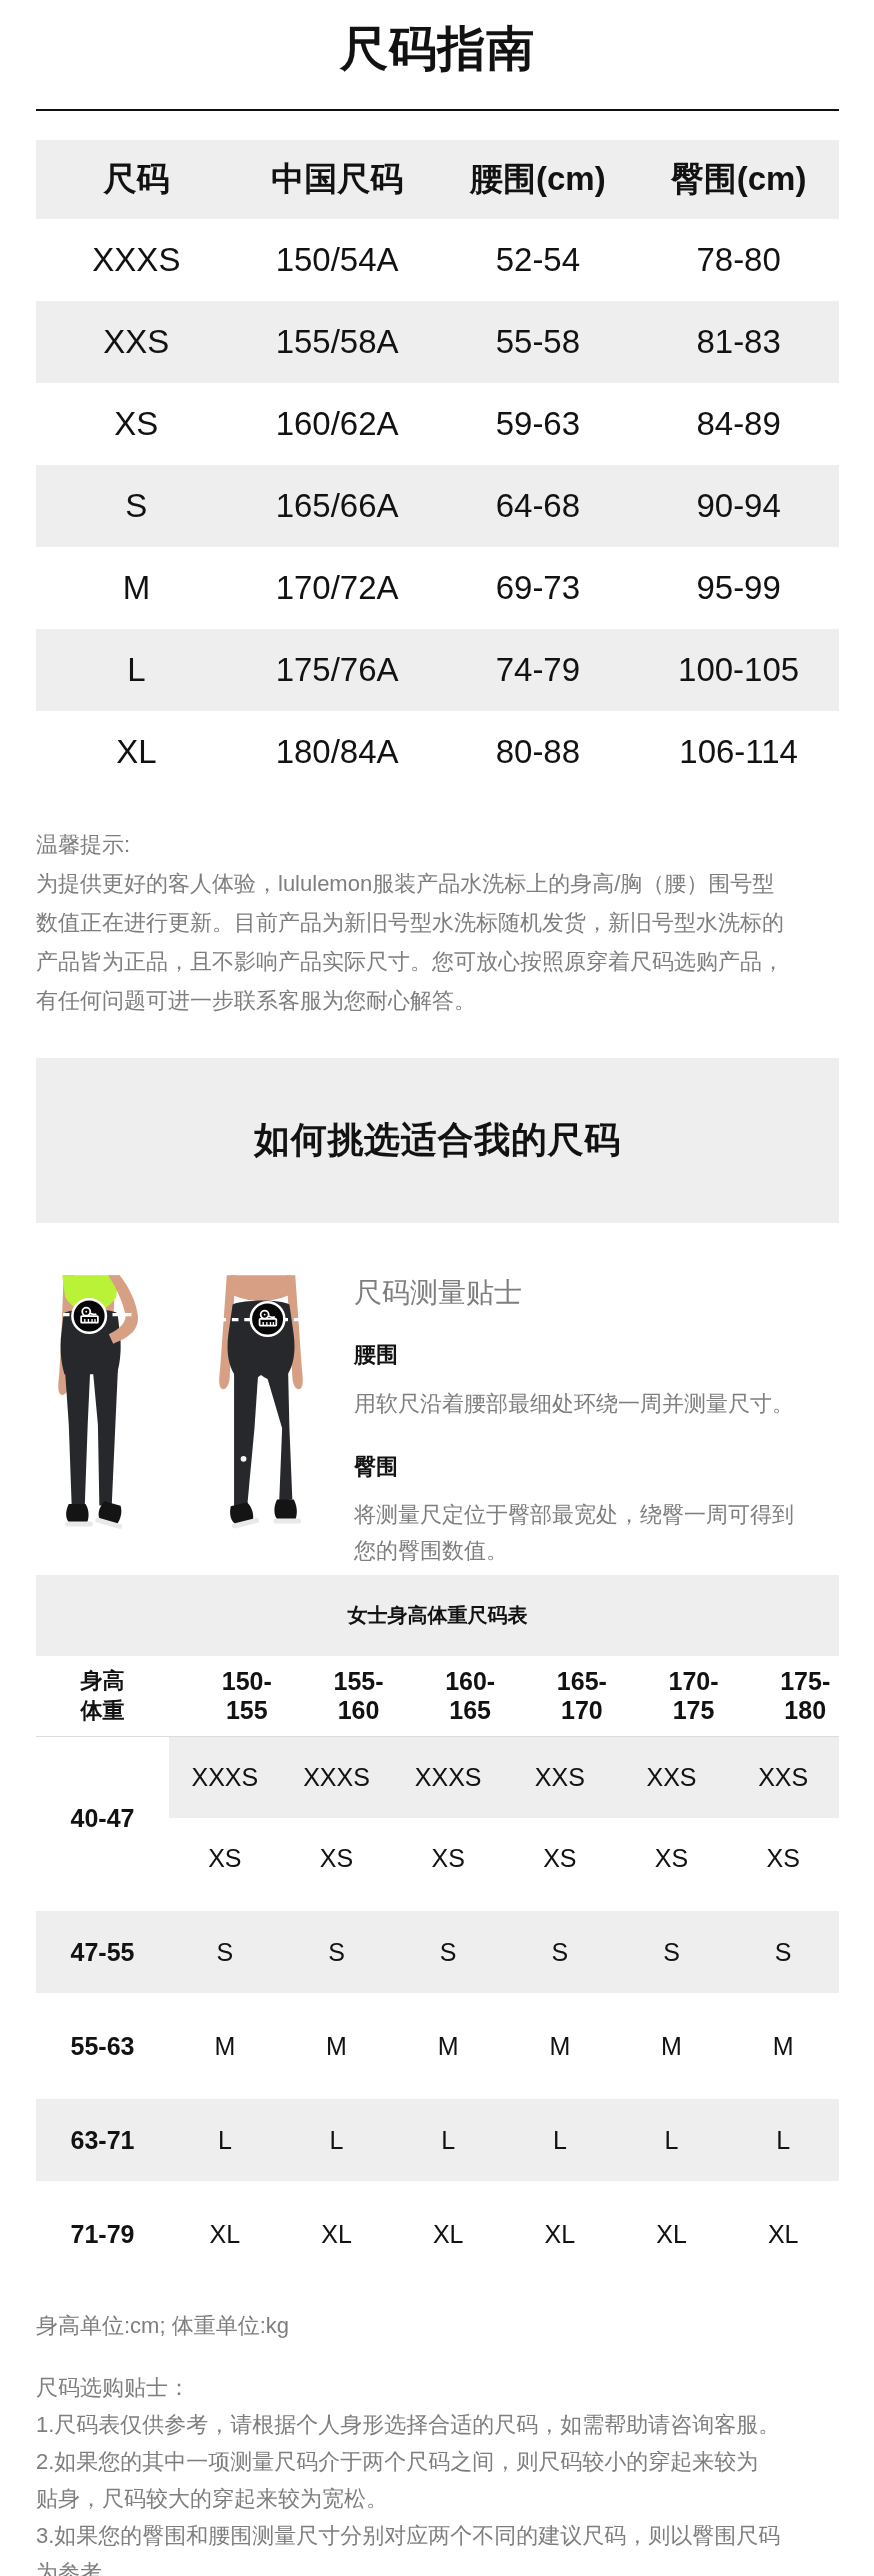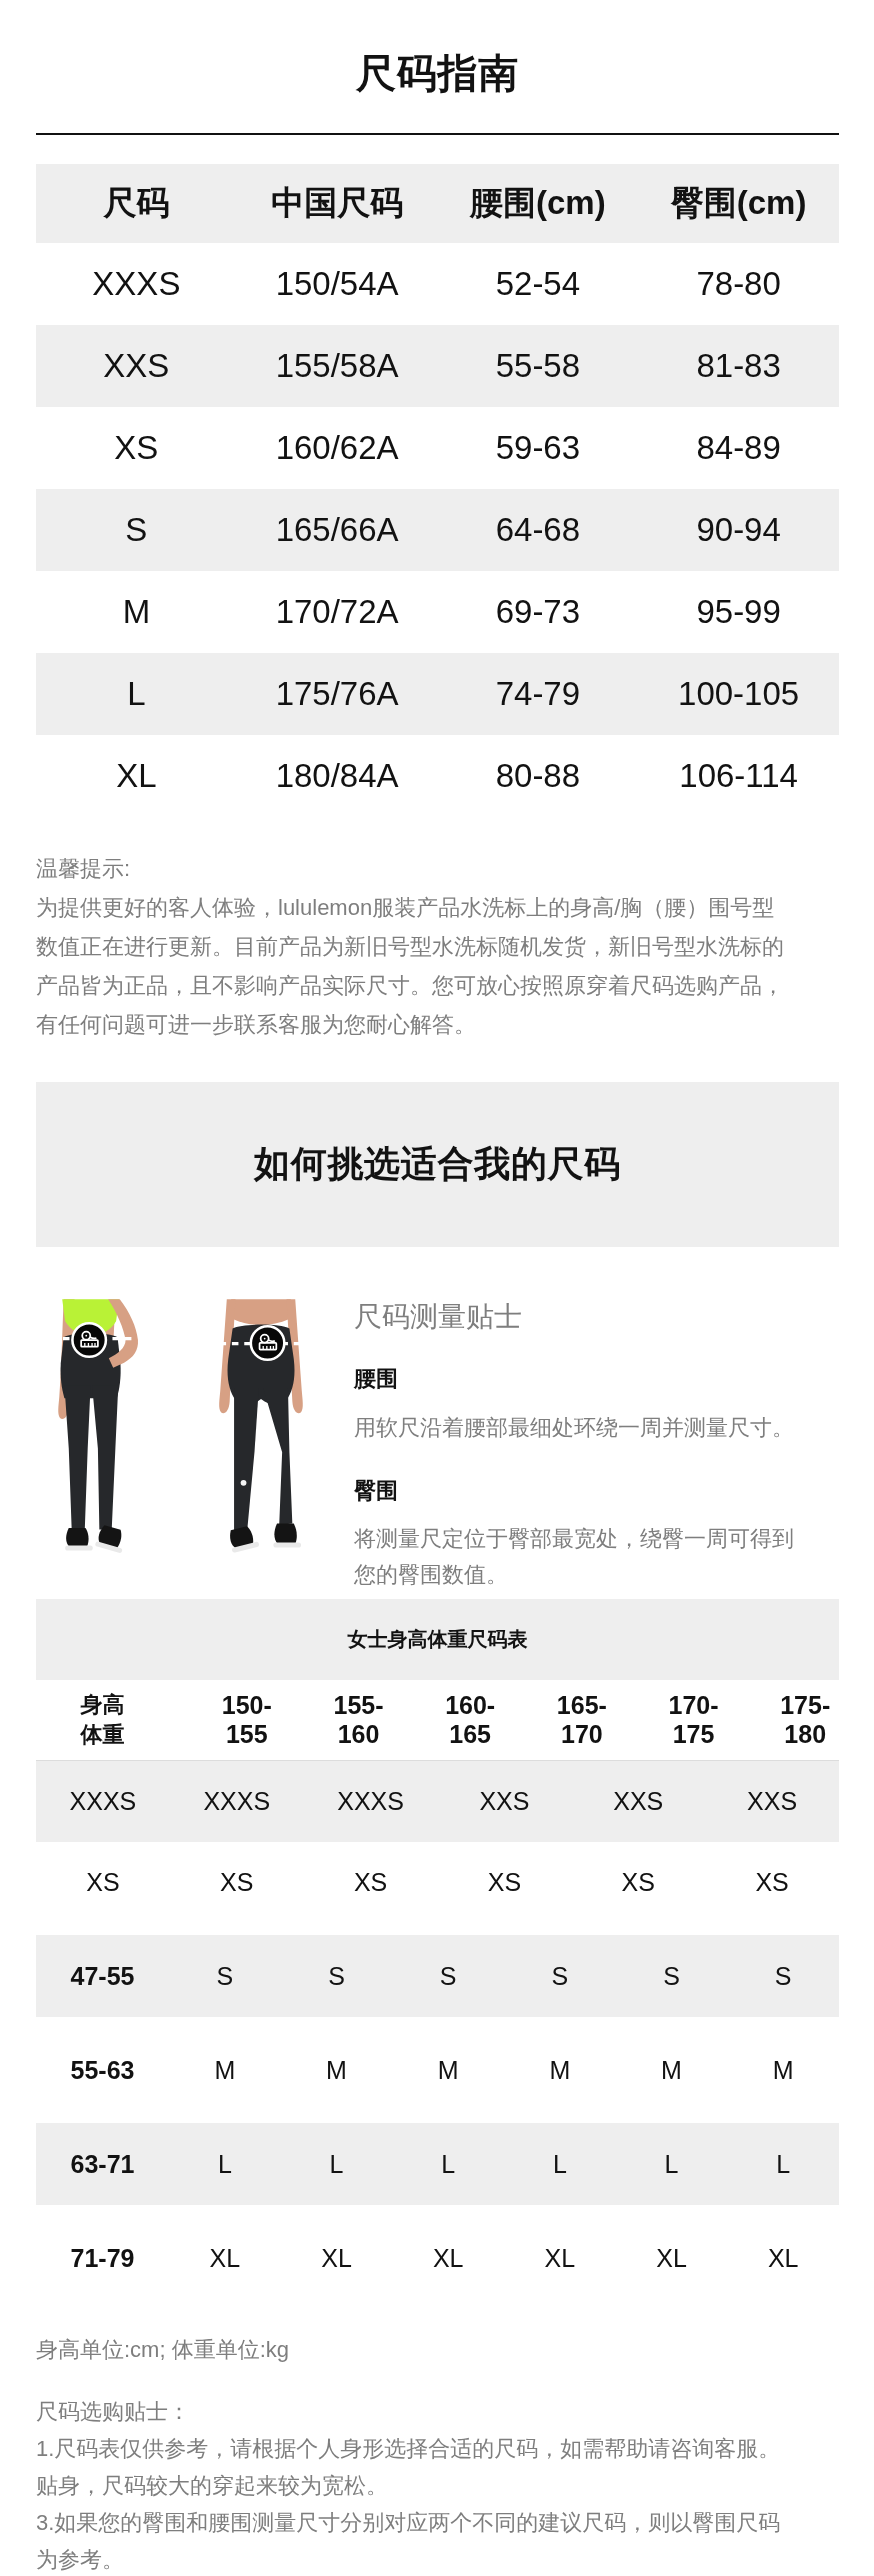--- a/index.html
+++ b/index.html
@@ -8,23 +8,23 @@
     height: 2576px;
     overflow: hidden;
     background: #ffffff;
     color: #121212;
     font-family: "Liberation Sans", "DejaVu Sans", sans-serif;
   }
   .shade { background: #eeeeee; }
 
   
   .main-title {
-    padding-top: 51px;
+    padding-top: 27px;
     text-align: center;
-    font-size: 40px;
+    font-size: 48px;
     font-weight: 700;
     letter-spacing: 0.7px;
     line-height: 44px;
   }
   .divider {
     margin: 38px 36px 0;
     height: 2.2px;
     background: #111111;
   }
 
@@ -254,20 +254,21 @@
       </div>
       <div class="hw-col">150-155</div>
       <div class="hw-col">155-160</div>
       <div class="hw-col">160-165</div>
       <div class="hw-col">165-170</div>
       <div class="hw-col">170-175</div>
       <div class="hw-col">175-180</div>
     </div>
 
     <div class="hw-group">
+      <div class="hw-label">40-47</div>
       <div class="hw-cells">
         <div class="hw-subrow shade">
           <div>XXXS</div>
           <div>XXXS</div>
           <div>XXXS</div>
           <div>XXS</div>
           <div>XXS</div>
           <div>XXS</div>
         </div>
         <div class="hw-subrow">
@@ -320,20 +321,21 @@
       <div class="hw-cell">XL</div>
       <div class="hw-cell">XL</div>
     </div>
   </div>
 
   <div class="footer">
     <div class="units">身高单位:cm; 体重单位:kg</div>
     <div class="tips">
       <div>尺码选购贴士：</div>
       <div>1.尺码表仅供参考，请根据个人身形选择合适的尺码，如需帮助请咨询客服。</div>
+      <div>2.如果您的其中一项测量尺码介于两个尺码之间，则尺码较小的穿起来较为</div>
       <div>贴身，尺码较大的穿起来较为宽松。</div>
       <div>3.如果您的臀围和腰围测量尺寸分别对应两个不同的建议尺码，则以臀围尺码</div>
       <div>为参考。</div>
     </div>
   </div>
 
 </div>
 
 
 </body></html>

